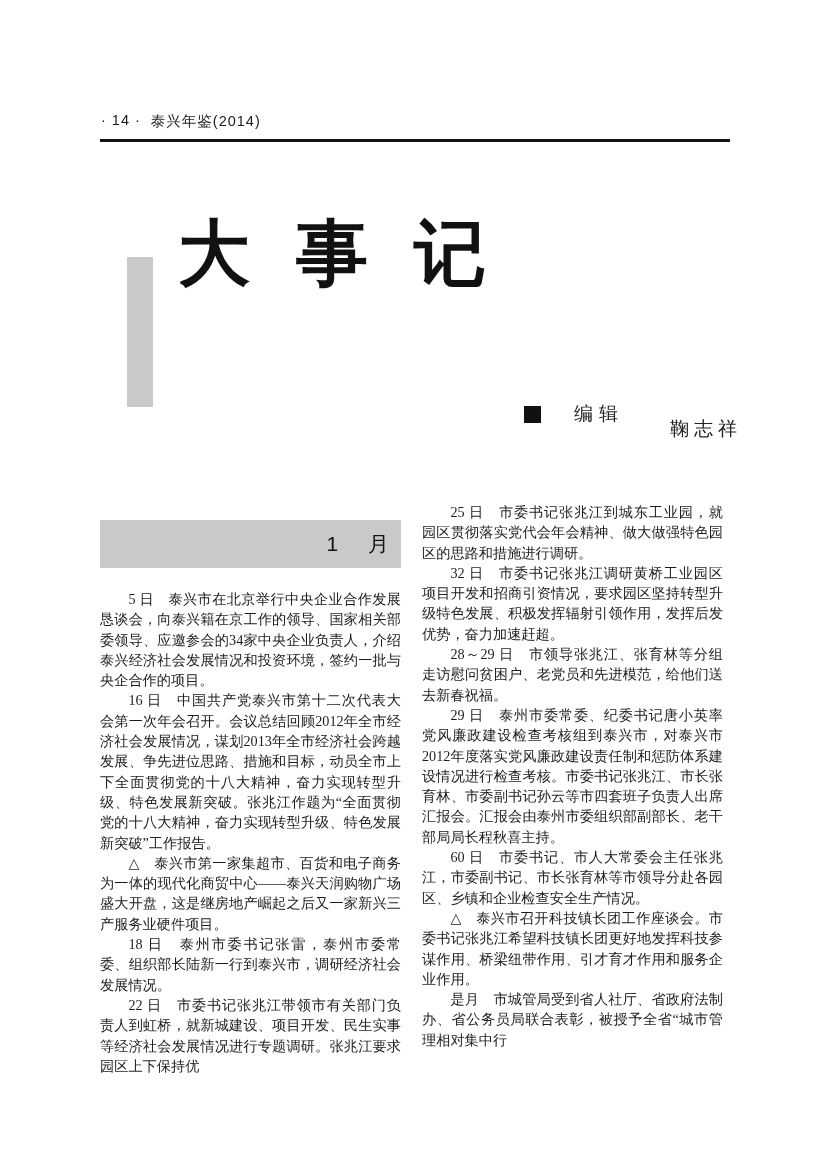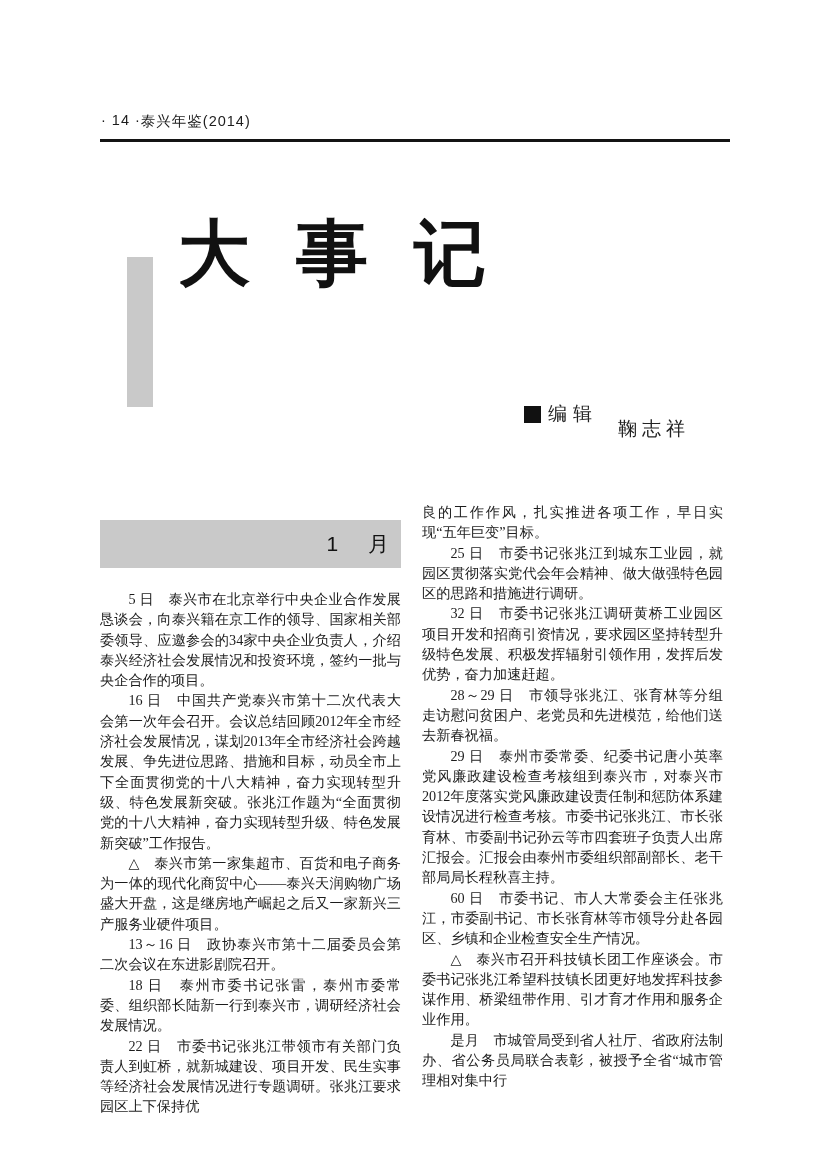--- a/index.html
+++ b/index.html
@@ -15,20 +15,21 @@
   }
   .running-header {
     position: absolute;
     left: 101px;
     top: 112px;
     font-family: "Liberation Sans", "DejaVu Sans", sans-serif;
     font-size: 14.5px;
     letter-spacing: 1px;
     white-space: nowrap;
     display: flex;
+    gap: 10px;
   }
   .header-rule {
     position: absolute;
     left: 100px;
     top: 139px;
     width: 630px;
     height: 3px;
     background: #141414;
   }
   .title-bar {
@@ -53,20 +54,21 @@
   }
   .editor-line {
     position: absolute;
     left: 524px;
     top: 386px;
     display: flex;
     align-items: center;
     font-size: 19px;
     color: #222222;
     white-space: nowrap;
+    gap: 26px;
   }
   .editor-marker {
     display: inline-block;
     width: 17px;
     height: 17px;
     background: #111111;
     margin-right: 7px;
   }
   .editor-label { letter-spacing: 6px; }
   .editor-name { margin-left: 20px; letter-spacing: 5px; margin-top: 30px; }
@@ -114,29 +116,27 @@
     <span class="editor-label">编辑</span>
     <span class="editor-name">鞠志祥</span>
   </div>
 
   <div class="column column-left">
     <div class="month-heading">1  月</div>
     <div>
         <p class="body-par">5 日　泰兴市在北京举行中央企业合作发展恳谈会，向泰兴籍在京工作的领导、国家相关部委领导、应邀参会的34家中央企业负责人，介绍泰兴经济社会发展情况和投资环境，签约一批与央企合作的项目。</p>
         <p class="body-par">16 日　中国共产党泰兴市第十二次代表大会第一次年会召开。会议总结回顾2012年全市经济社会发展情况，谋划2013年全市经济社会跨越发展、争先进位思路、措施和目标，动员全市上下全面贯彻党的十八大精神，奋力实现转型升级、特色发展新突破。张兆江作题为“全面贯彻党的十八大精神，奋力实现转型升级、特色发展新突破”工作报告。</p>
         <p class="body-par">△　泰兴市第一家集超市、百货和电子商务为一体的现代化商贸中心——泰兴天润购物广场盛大开盘，这是继房地产崛起之后又一家新兴三产服务业硬件项目。</p>
-        <p class="body-par">13～16 日　政协泰兴市第十二届委员会第二次会议在东进影剧院召开。</p>
         <p class="body-par">18 日　泰州市委书记张雷，泰州市委常委、组织部长陆新一行到泰兴市，调研经济社会发展情况。</p>
         <p class="body-par">22 日　市委书记张兆江带领市有关部门负责人到虹桥，就新城建设、项目开发、民生实事等经济社会发展情况进行专题调研。张兆江要求园区上下保持优</p>
       </div>
   </div>
 
   <div class="column column-right">
     <div>
-        <p class="body-par no-indent">良的工作作风，扎实推进各项工作，早日实现“五年巨变”目标。</p>
         <p class="body-par">25 日　市委书记张兆江到城东工业园，就园区贯彻落实党代会年会精神、做大做强特色园区的思路和措施进行调研。</p>
         <p class="body-par">32 日　市委书记张兆江调研黄桥工业园区项目开发和招商引资情况，要求园区坚持转型升级特色发展、积极发挥辐射引领作用，发挥后发优势，奋力加速赶超。</p>
         <p class="body-par">28～29 日　市领导张兆江、张育林等分组走访慰问贫困户、老党员和先进模范，给他们送去新春祝福。</p>
         <p class="body-par">29 日　泰州市委常委、纪委书记唐小英率党风廉政建设检查考核组到泰兴市，对泰兴市2012年度落实党风廉政建设责任制和惩防体系建设情况进行检查考核。市委书记张兆江、市长张育林、市委副书记孙云等市四套班子负责人出席汇报会。汇报会由泰州市委组织部副部长、老干部局局长程秋喜主持。</p>
         <p class="body-par">60 日　市委书记、市人大常委会主任张兆江，市委副书记、市长张育林等市领导分赴各园区、乡镇和企业检查安全生产情况。</p>
         <p class="body-par">△　泰兴市召开科技镇长团工作座谈会。市委书记张兆江希望科技镇长团更好地发挥科技参谋作用、桥梁纽带作用、引才育才作用和服务企业作用。</p>
         <p class="body-par">是月　市城管局受到省人社厅、省政府法制办、省公务员局联合表彰，被授予全省“城市管理相对集中行</p>
       </div>
   </div>
 

